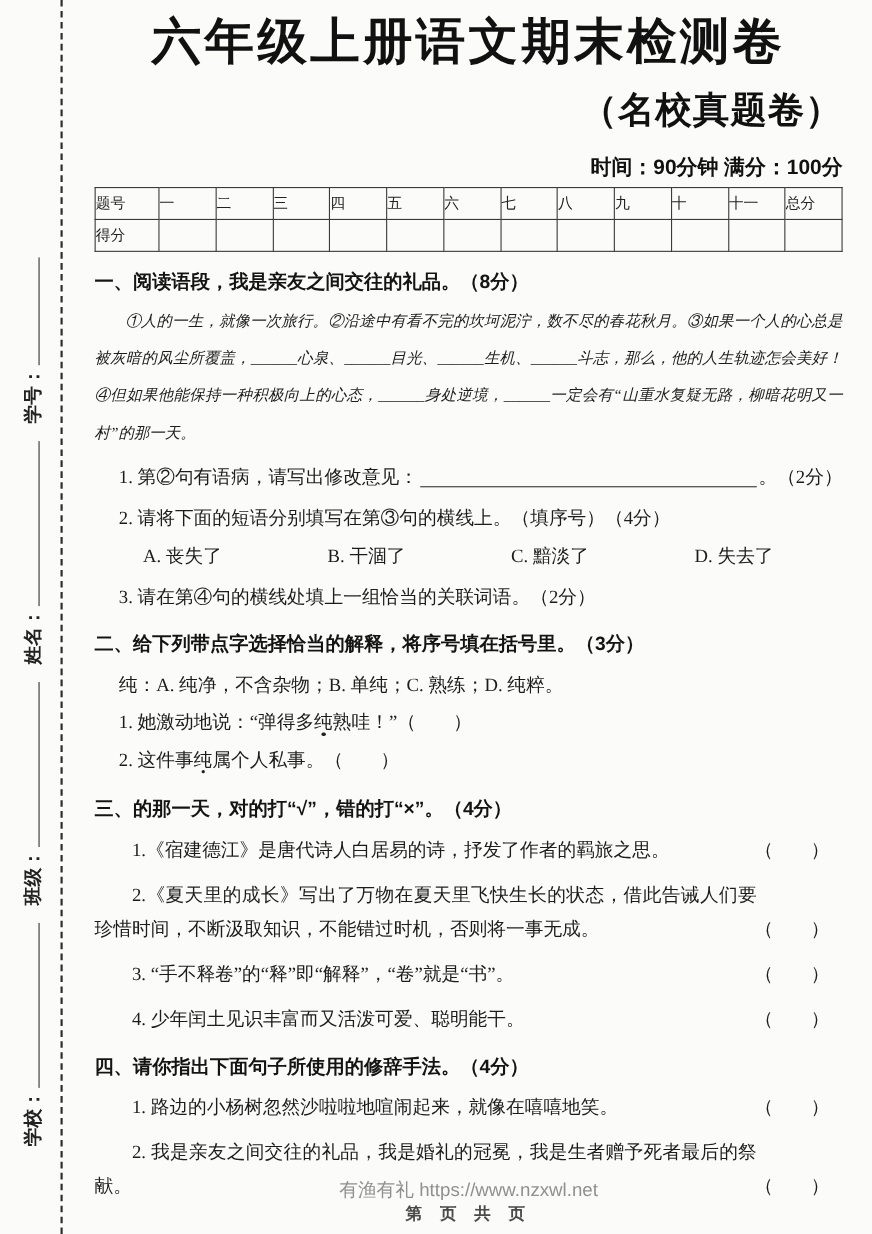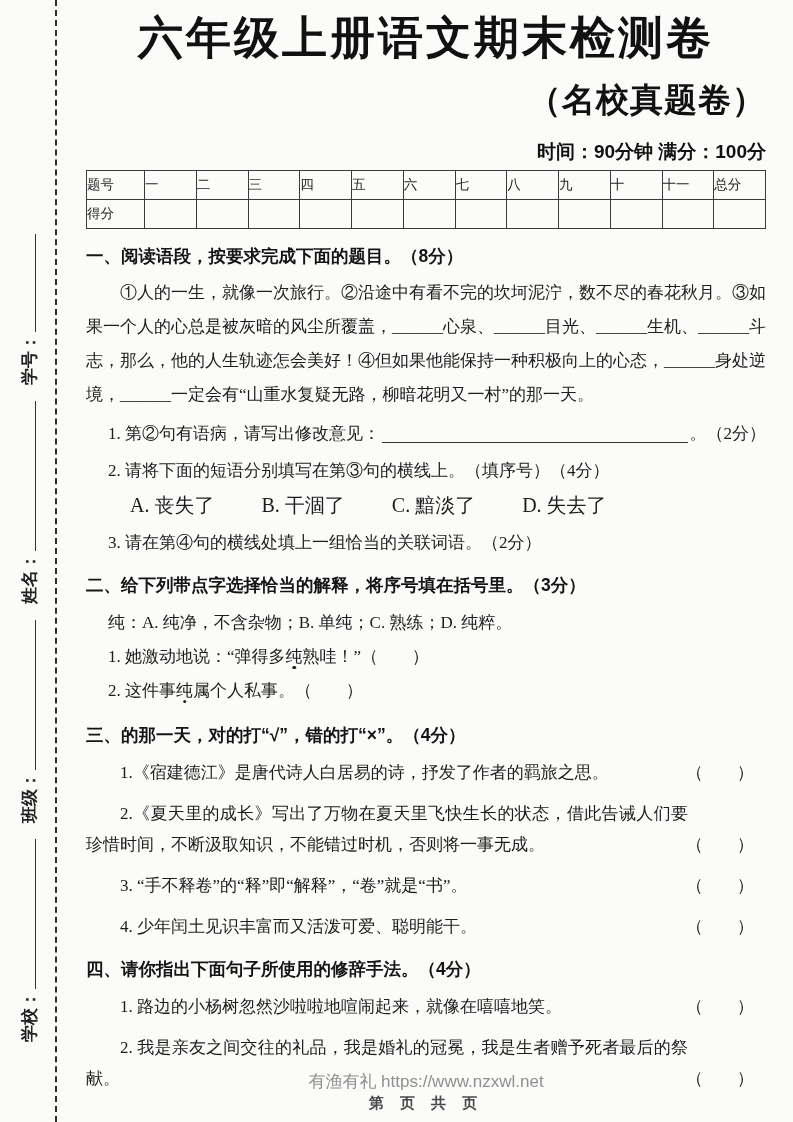--- a/index.html
+++ b/index.html
@@ -55,28 +55,28 @@
     font-size:13.5px; color:#222; overflow:hidden;
   }
   table.score td.corner { width:58px; }
 
   .sec-head {
     margin-top:15px;
     font-family:"Liberation Sans","DejaVu Sans",sans-serif;
     font-weight:700; font-size:17.5px; color:#141414;
   }
   .passage {
-    margin-top:8px; font-size:17px; line-height:34px;
-    text-indent:2em; text-align:justify;
+    margin-top:8px; font-size:14px; line-height:34px;
+    text-indent:2em; text-align:justify;font-style:italic;
   }
   .qline { margin-top:6px; padding-left:22px; font-size:17px; line-height:31px; }
   .q1 { display:flex; align-items:flex-end; }
   .q1 .fill { flex:1; border-bottom:1.4px solid #333; margin:0 2px 6px 2px; height:1px; }
   .q1 .pre,.q1 .post { white-space:nowrap; }
-  .options { display:flex; gap:47px; padding-left:44px; margin-top:4px; font-size:20px; line-height:31px; }
+  .options { display:flex; gap:96px; padding-left:44px; margin-top:4px; font-size:17px; line-height:31px; }
 
   .def-line { margin-top:9px; padding-left:22px; font-size:17px; line-height:34px; }
   .s2-item { padding-left:22px; font-size:17px; line-height:34px; }
   .em-dot { position:relative; }
   .em-dot::after {
     content:""; position:absolute; left:50%; bottom:-3px;
     width:3.5px; height:3.5px; border-radius:50%; background:#222;
     transform:translateX(-50%);
   }
   .tf-item, .s4-item {
@@ -149,21 +149,21 @@
         <td></td>
         <td></td>
         <td></td>
         <td></td>
         <td></td>
         <td></td>
       </tr>
     </tbody>
       </table>
 
-    <div class="sec-head">一、阅读语段，按要求完成下面的题目。（8分）</div>
+    <div class="sec-head">一、阅读语段，我是亲友之间交往的礼品。（8分）</div>
     <p class="passage">①人的一生，就像一次旅行。②沿途中有看不完的坎坷泥泞，数不尽的春花秋月。③如果一个人的心总是被灰暗的风尘所覆盖，______心泉、______目光、______生机、______斗志，那么，他的人生轨迹怎会美好！④但如果他能保持一种积极向上的心态，______身处逆境，______一定会有“山重水复疑无路，柳暗花明又一村”的那一天。</p>
     <div class="qline q1">
       <span class="pre">1. 第②句有语病，请写出修改意见：</span>
       <span class="fill"></span>
       <span class="post">。（2分）</span>
     </div>
     <div class="qline">2. 请将下面的短语分别填写在第③句的横线上。（填序号）（4分）</div>
     <div class="options">
       <span>A. 丧失了</span>
       <span>B. 干涸了</span>

